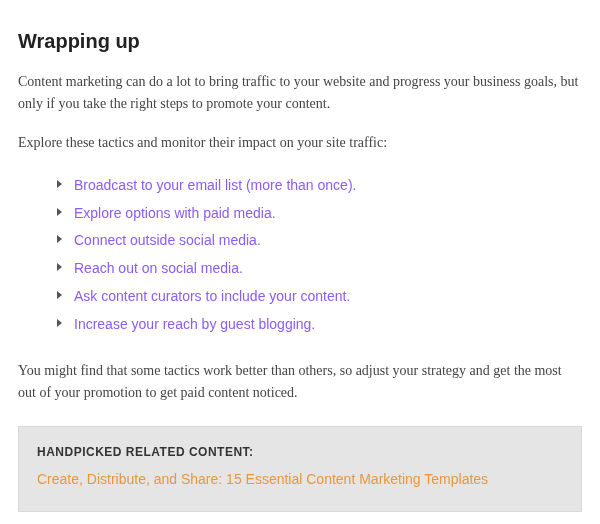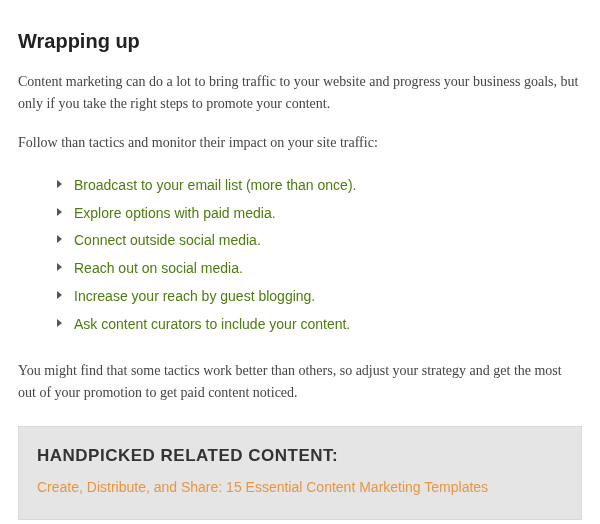--- a/index.html
+++ b/index.html
@@ -25,21 +25,21 @@
     font-family: Liberation Serif, serif;
   }
   ul.bullets {
     list-style: none;
     margin: 0 0 22px 0;
     padding: 0 0 0 38px;
   }
   ul.bullets li {
     position: relative;
     padding: 3px 0 3px 18px;
-    color: #4d7c0f;
+    color: #8b5cf6;
   }
   ul.bullets li .arrow {
     position: absolute;
     left: 0;
     top: 5px;
     width: 10px;
     height: 14px;
     display: flex;
     align-items: center;
   }
@@ -47,42 +47,42 @@
     width: 8px;
     height: 8px;
   }
   .related-box {
     background: #e5e5e5;
     border: 1px solid #d9d9d9;
     padding: 16px 18px 20px 18px;
     margin-top: 22px;
   }
   .related-title {
-    font-size: 17px;
+    font-size: 12px;
     font-weight: 700;
     letter-spacing: 0.5px;
     color: #333333;
     margin: 0 0 8px 0;
   }
   .related-link {
     color: #e8963f;
     font-size: 14px;
     text-decoration: none;
     cursor: pointer;
     text-align: center;
   }
 </style>
 </head>
 <body>
 
 <h2 class="heading">Wrapping up</h2>
 
 <p class="para">Content marketing can do a lot to bring traffic to your website and progress your business goals, but only if you take the right steps to promote your content.</p>
 
-<p class="para">Follow than tactics and monitor their impact on your site traffic:</p>
+<p class="para">Explore these tactics and monitor their impact on your site traffic:</p>
 
 <ul class="bullets" id="bullets">
     <li><span class="arrow">
         <svg viewBox="0 0 8 8">
           <path d="M1 0 L1 8 L6 4 Z" fill="#555"></path>
         </svg>
       </span><span>Broadcast to your email list (more than once).</span></li>
     <li><span class="arrow">
         <svg viewBox="0 0 8 8">
           <path d="M1 0 L1 8 L6 4 Z" fill="#555"></path>
@@ -95,26 +95,26 @@
       </span><span>Connect outside social media.</span></li>
     <li><span class="arrow">
         <svg viewBox="0 0 8 8">
           <path d="M1 0 L1 8 L6 4 Z" fill="#555"></path>
         </svg>
       </span><span>Reach out on social media.</span></li>
     <li><span class="arrow">
         <svg viewBox="0 0 8 8">
           <path d="M1 0 L1 8 L6 4 Z" fill="#555"></path>
         </svg>
-      </span><span>Increase your reach by guest blogging.</span></li>
+      </span><span>Ask content curators to include your content.</span></li>
     <li><span class="arrow">
         <svg viewBox="0 0 8 8">
           <path d="M1 0 L1 8 L6 4 Z" fill="#555"></path>
         </svg>
-      </span><span>Ask content curators to include your content.</span></li>
+      </span><span>Increase your reach by guest blogging.</span></li>
   </ul>
 
 <p class="para">You might find that some tactics work better than others, so adjust your strategy and get the most out of your promotion to get paid content noticed.</p>
 
 <div class="related-box">
   <div class="related-title">HANDPICKED RELATED CONTENT:</div>
   <a class="related-link">Create, Distribute, and Share: 15 Essential Content Marketing Templates</a>
 </div>
 
 </body></html>

